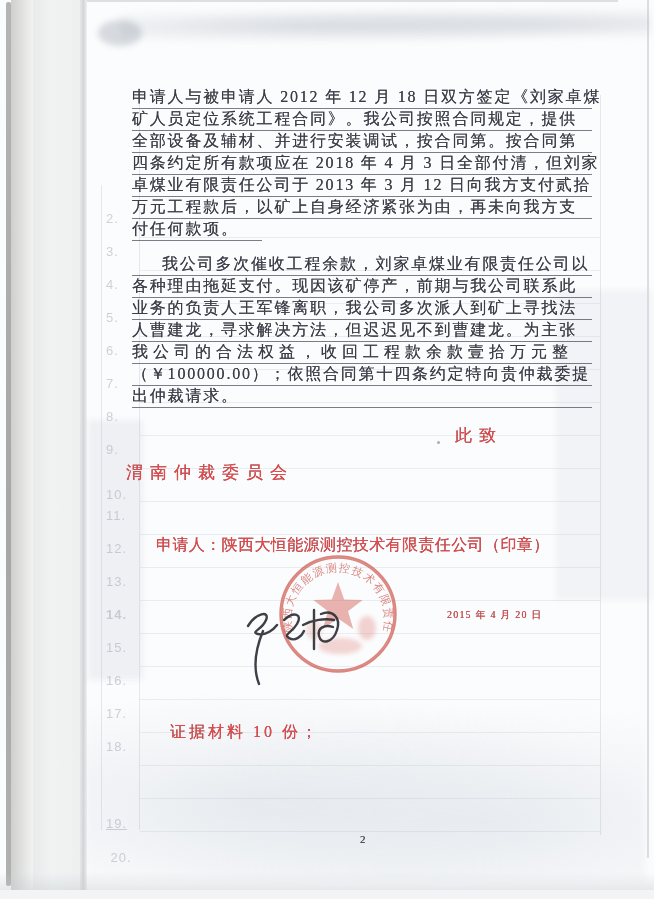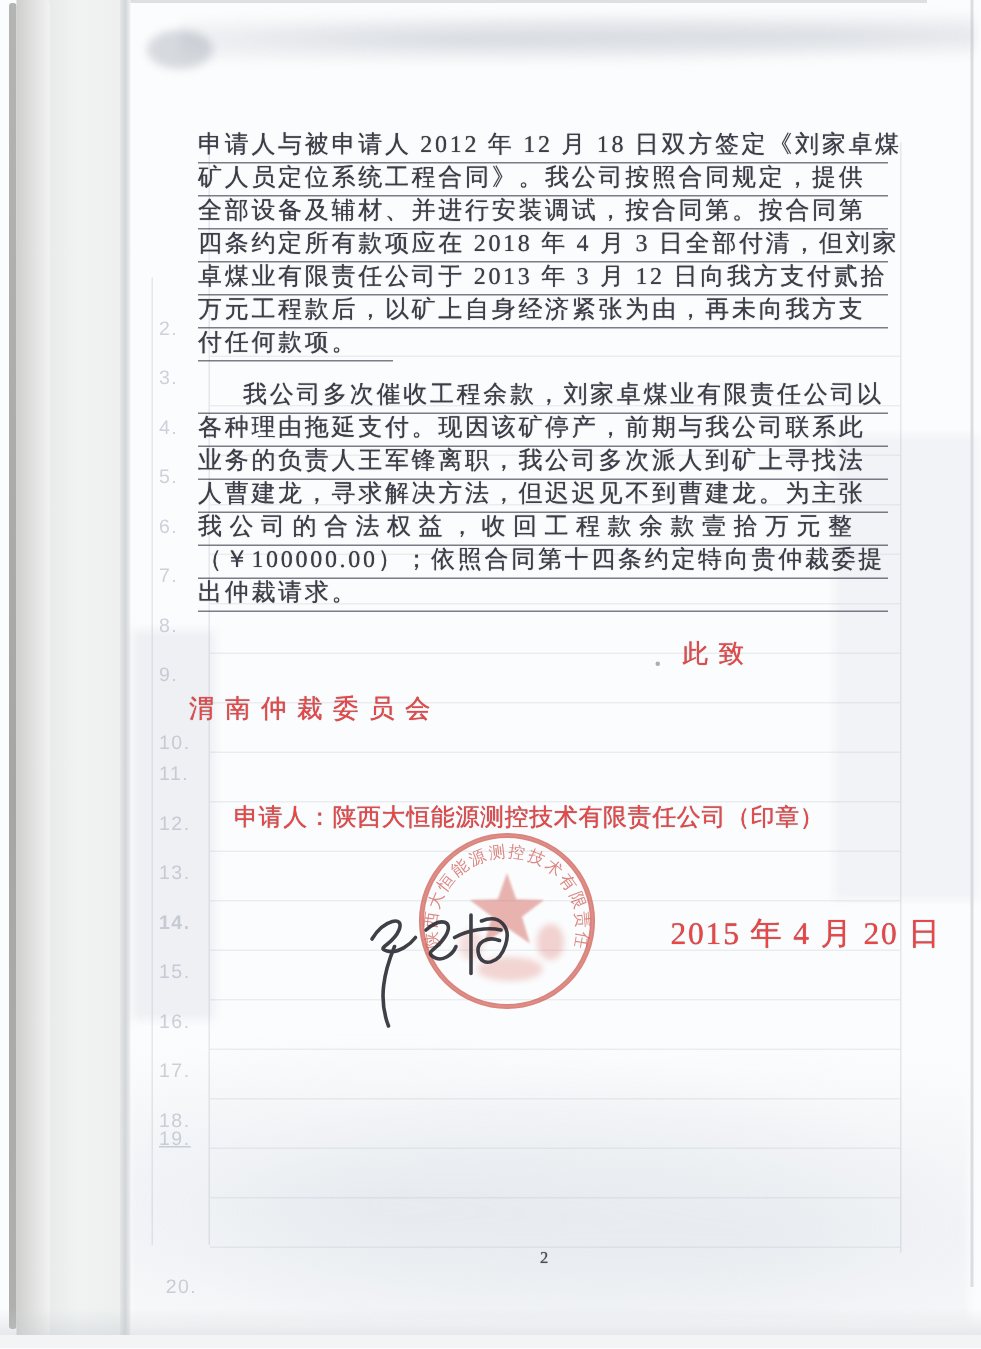--- a/index.html
+++ b/index.html
@@ -50,21 +50,21 @@
     border-bottom:1px solid rgba(62,64,78,.68);
     white-space:nowrap;overflow:visible;
   }
   .sp-wide{letter-spacing:5px;}
   .indent{text-indent:30px;}
   .short{width:130px;}
   .txt{position:absolute;color:#ef4444;text-shadow:0 0 .6px rgba(60,61,72,.85);white-space:nowrap;}
   #closing{left:455px;top:424px;font-size:17px;letter-spacing:7px;}
   #recipient{left:126px;top:461px;font-size:17px;letter-spacing:7px;}
   #applicant-line{left:156px;top:535px;font-size:16px;letter-spacing:.4px;}
-  #doc-date{left:447px;top:608px;font-size:21px;letter-spacing:1.2px;text-align:center;}
+  #doc-date{left:447px;top:608px;font-size:10px;letter-spacing:1.2px;text-align:center;}
   #attach-1{left:132px;top:685px;font-size:16px;letter-spacing:3px;}
   #attach-2{left:170px;top:722px;font-size:16px;letter-spacing:3px;}
   #page-num{left:360px;top:833px;font-size:11px;color:#4c4d55;letter-spacing:0;}
 
   
   #seal-svg{position:absolute;left:274px;top:550px;pointer-events:none;}
   #signature-svg{position:absolute;left:236px;top:596px;pointer-events:none;}
 </style>
 </head>
 <body>
@@ -117,21 +117,21 @@
       <div class="ghost-num" style="top: 607px; font-weight: bold;">14.</div>
       <div class="ghost-hline" style="top: 633px;"></div>
       <div class="ghost-num" style="top: 640px;">15.</div>
       <div class="ghost-hline" style="top: 666px;"></div>
       <div class="ghost-num" style="top: 673px;">16.</div>
       <div class="ghost-hline" style="top: 699px;"></div>
       <div class="ghost-num" style="top: 706px;">17.</div>
       <div class="ghost-hline" style="top: 732px;"></div>
       <div class="ghost-num" style="top: 739px;">18.</div>
       <div class="ghost-hline" style="top: 765px;"></div>
-      <div class="ghost-num" style="top: 751px; text-decoration: underline;">19.</div>
+      <div class="ghost-num" style="top: 816px; text-decoration: underline;">19.</div>
       <div class="ghost-hline" style="top: 798px;"></div>
       <div class="ghost-num" style="top: 850px; text-align: center;">20.</div>
       <div class="ghost-hline" style="top: 831px;"></div>
     </div>
 
   <div>
     <div class="bline" style="top:86px">申请人与被申请人 2012 年 12 月 18 日双方签定《刘家卓煤</div>
     <div class="bline" style="top:108px">矿人员定位系统工程合同》。我公司按照合同规定，提供</div>
     <div class="bline" style="top:130px">全部设备及辅材、并进行安装调试，按合同第。按合同第</div>
     <div class="bline" style="top:152px">四条约定所有款项应在 2018 年 4 月 3 日全部付清，但刘家</div>
@@ -147,20 +147,21 @@
     <div class="bline" style="top:319px">人曹建龙，寻求解决方法，但迟迟见不到曹建龙。为主张</div>
     <div class="bline sp-wide" style="top:341px">我公司的合法权益，收回工程款余款壹拾万元整</div>
     <div class="bline" style="top:363px">（￥100000.00）；依照合同第十四条约定特向贵仲裁委提</div>
     <div class="bline" style="top:385px">出仲裁请求。</div>
   </div>
 
   <div class="txt" id="closing">此致</div>
   <div class="txt" id="recipient">渭南仲裁委员会</div>
   <div class="txt" id="applicant-line">申请人：陕西大恒能源测控技术有限责任公司（印章）</div>
   <div class="txt" id="doc-date">2015 年 4 月 20 日</div>
+  <div class="txt" id="attach-2">证据材料  10 份；</div>
   <div class="txt" id="page-num">2</div>
 
   <svg id="seal-svg" width="130" height="132" viewBox="0 0 130 132">
     <g opacity="0.85" style="filter:blur(.4px)">
       <circle cx="64" cy="64" r="57" fill="none" stroke="#cc4f46" stroke-width="3.4" opacity=".82"></circle>
       <circle cx="64" cy="64" r="57" fill="none" stroke="#e08a83" stroke-width="1" opacity=".5"></circle>
       <path id="sealArc" d="M 20,85 A 47,47 0 1 1 108,85" fill="none"></path>
       <text font-size="11" fill="#cc4f46" letter-spacing="1.5" opacity=".8" font-family="Liberation Serif, DejaVu Serif, serif">
         <textPath href="#sealArc" startOffset="2%">陕西大恒能源测控技术有限责任公司</textPath>
       </text>

